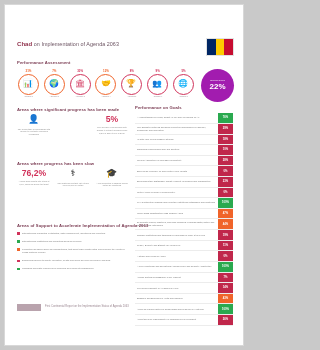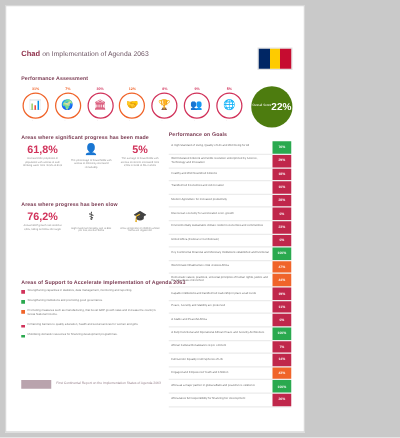--- a/index.html
+++ b/index.html
@@ -50,22 +50,22 @@
     display:flex;align-items:center;justify-content:center;
     position:relative;background:#fff;
   }
   .ic-glyph{font-size:8px;line-height:1;}
   .ic-cap{font-size:1.7px;color:#9a8c92;margin-top:1px;text-align:center;
           line-height:1.15;width:23px;overflow:hidden;height:4px;}
 
   .overall{
     position:absolute;right:9px;top:64px;
     width:33px;height:33px;border-radius:50%;
-    background:#4d7c0f;color:#fff;
-    display:flex;flex-direction:row;align-items:center;justify-content:center;
+    background:#a21caf;color:#fff;
+    display:flex;flex-direction:column;align-items:center;justify-content:center;
   }
   .ov-lab{font-size:2.5px;line-height:1.15;text-align:center;opacity:.95;}
   .ov-val{font-size:8px;font-weight:bold;line-height:1;margin-top:.5px;}
 
   
   .statsec{position:absolute;left:12px;width:112px;}
   .stat-head{margin-bottom:3px;}
   .stats{display:flex;justify-content:space-between;}
   .stat{width:34px;text-align:center;}
   .stat-val{font-size:8.6px;font-weight:bold;line-height:1;color:#d1335b;}
@@ -175,24 +175,20 @@
 
   <div class="overall">
     <div class="ov-lab">Overall Score</div>
     <div class="ov-val">22%</div>
   </div>
 
   <div class="statsec" style="top:102px;">
     <div class="sec-h stat-head">Areas where significant progress has been made</div>
     <div class="stats" id="made">
         <div class="stat">
-          <div class="stat-val">61,8%</div>
-          <div class="stat-txt">Increased the proportion of population with access to safe drinking water from 49,9% to 61,8</div>
-        </div>
-        <div class="stat">
           <div class="stat-ico">👤</div>
           <div class="stat-txt">The percentage of households with access to electricity increased remarkably</div>
         </div>
         <div class="stat">
           <div class="stat-val">5%</div>
           <div class="stat-txt">The average of households with access to internet increased from 2,5% in 2013 to 5% in 2019</div>
         </div>
       </div>
   </div>
 

